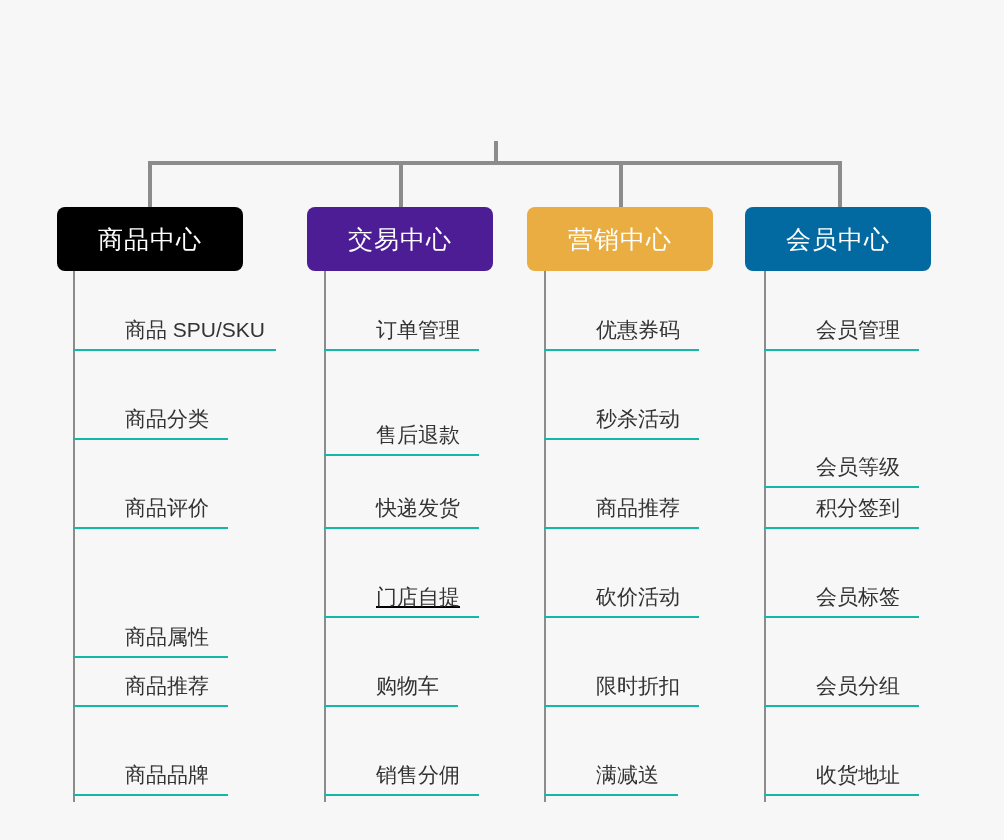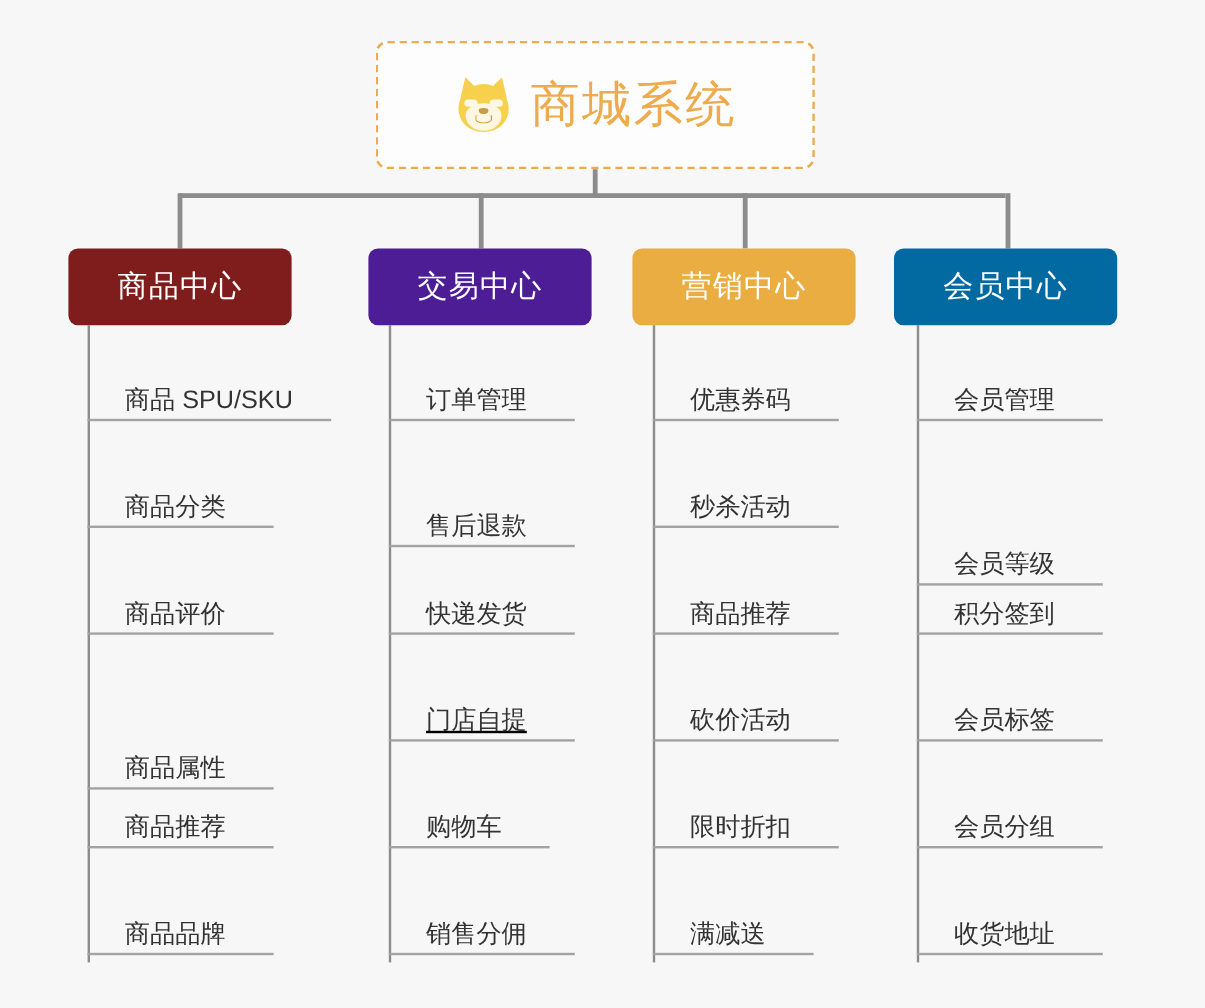--- a/index.html
+++ b/index.html
@@ -129,57 +129,44 @@
     position: absolute;
     top: 271px;
     width: 2px;
     height: 531px;
     background: #8c8c8c;
   }
   .leaf {
     position: absolute;
     height: 34px;
     display: flex;
-    align-items: flex-end;
-    border-bottom: 2px solid #a3a3a3;
-    padding-left: 31px;
+    align-items: flex-start;
+    border-bottom: 2px solid #14b8a6;
+    padding-left: 52px;
     padding-bottom: 2px;
   }
   .leaf-label {
     font-size: 21px;
     color: #333333;
     line-height: 26px;
     white-space: nowrap;
   }
 </style>
 </head>
 <body>
 
 <div id="canvas">
 
-  <div class="root-node">
-    <span class="dog-icon">
-      <span class="dog-ear left"></span>
-      <span class="dog-ear right"></span>
-      <span class="dog-head"></span>
-      <span class="dog-muzzle"></span>
-      <span class="dog-eye left"></span>
-      <span class="dog-eye right"></span>
-      <span class="dog-nose"></span>
-      <span class="dog-mouth"></span>
-    </span>
-    <span class="root-label">商城系统</span>
-  </div>
 
   <div class="conn conn-stem"></div>
   <div class="conn conn-rail"></div>
 
   <div id="branches-layer">
       <div class="conn conn-drop" style="left: 148px;"></div>
-      <div class="cat-box" style="left: 57px; width: 186px; background: #7f1d1d;">
+      <div class="cat-box" style="left: 57px; width: 186px; background: #000000;">
         <span class="cat-label">商品中心</span>
       </div>
       <div class="spine" style="left: 73px;"></div>
       <div class="leaf" style="left: 73px; top: 317px; width: 203px;">
         <span class="leaf-label">商品 SPU/SKU</span>
       </div>
       <div class="leaf" style="left: 73px; top: 406px; width: 155px;">
         <span class="leaf-label">商品分类</span>
       </div>
       <div class="leaf" style="left: 73px; top: 495px; width: 155px;">

